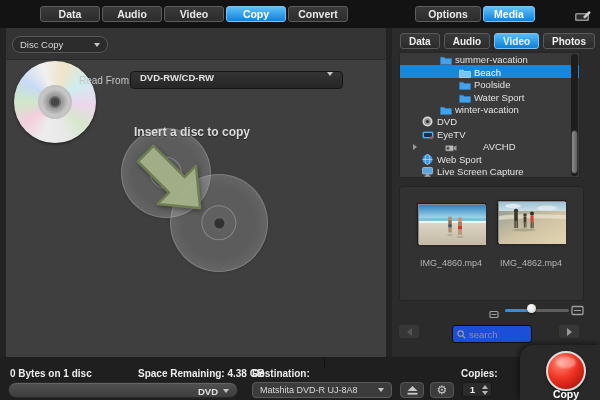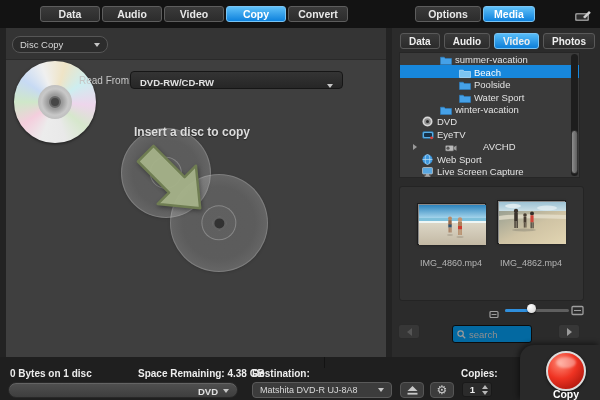--- a/index.html
+++ b/index.html
@@ -36,21 +36,21 @@
                    #e9e9e9 325deg,#ececec 360deg);
         box-shadow:0 1px 3px rgba(0,0,0,.55); }
   .cd-hub { position:absolute; left:24px; top:24px; width:34px; height:34px; border-radius:50%;
             background:radial-gradient(circle,#9a9a9a 30%,#c8c8c8 55%,#bfbfbf 70%,#dcdcdc 100%); }
   .cd-hole { position:absolute; left:11px; top:11px; width:12px; height:12px; border-radius:50%;
              background:#474747; border:2px solid #6a6a6a; }
 
   .readfrom-label { position:absolute; left:79px; top:75px; font-size:10px; color:#c6c6c6; }
   .readfrom-dd { position:absolute; left:130px; top:71px; width:213px; height:18px;
                  background:linear-gradient(#343434,#262626); border:1px solid #161616; border-radius:4px;
-                 display:flex; align-items:flex-end; padding:0 9px; color:#e2e2e2; font-size:9.5px; font-weight:bold; }
+                 display:flex; align-items:flex-start; padding:0 9px; color:#e2e2e2; font-size:9.5px; font-weight:bold; }
   .readfrom-dd .caret { margin-left:auto; }
   .eject-btn { position:absolute; left:78px; top:92px; width:64px; height:17px; background:#3b3b3b;
                border:1px solid #6e6e6e; border-radius:4px; color:#dcdcdc; font-size:10px;
                display:flex; align-items:center; justify-content:center; }
 
   .drop-hint { position:absolute; left:122px; top:125px; width:140px; text-align:center;
                color:#dcdcdc; font-size:12px; font-weight:bold; text-shadow:0 1px 1px rgba(0,0,0,.4); z-index:6; }
   .ghost-disc { position:absolute; border-radius:50%;
                 background:radial-gradient(circle, rgba(205,205,205,.20) 0%, rgba(185,185,185,.24) 52%, rgba(215,215,215,.34) 96%);
                 box-shadow:inset 0 0 0 1px rgba(255,255,255,.16), 0 1px 3px rgba(0,0,0,.15); }
@@ -98,21 +98,21 @@
   .slider-fill { position:absolute; left:0; top:0; height:3px; width:27px; background:#2f8fdd; border-radius:2px; }
   .slider-knob { position:absolute; left:527px; top:304px; width:9px; height:9px; border-radius:50%;
                  background:radial-gradient(circle at 35% 30%, #ffffff, #cfcfcf); box-shadow:0 1px 2px rgba(0,0,0,.6); }
 
   .pager { position:absolute; top:324px; width:22px; height:15px; background:#373737; border:1px solid #2a2a2a;
            border-radius:3px; display:flex; align-items:center; justify-content:center; }
   .pager-left { left:398px; } .pager-right { left:558px; }
   .arr { width:0; height:0; border-top:4px solid transparent; border-bottom:4px solid transparent; }
   .arr-l { border-right:5px solid #555; } .arr-r { border-left:5px solid #9a9a9a; }
 
-  .searchbox { position:absolute; left:452px; top:325px; width:80px; height:15px; background:#0369a1;
+  .searchbox { position:absolute; left:452px; top:325px; width:80px; height:15px; background:#1d4ed8;
                border:1px solid #0c0c0c; border-radius:3px; display:flex; align-items:center; padding:8px 4px; }
   .searchbox input { flex:1; min-width:0; background:transparent; border:none; outline:none;
                      color:#cfcfcf; font-size:9.5px; font-family:"Liberation Sans",sans-serif; }
   .searchbox input::placeholder { color:#8f8f8f; }
 
   
   .bottombar { position:absolute; left:0; top:357px; width:600px; height:43px; background:#1f1f1f; }
   .bsep { position:absolute; left:324px; top:357px; width:1px; height:11px; background:#131313; }
   .stat { position:absolute; top:368px; color:#ededed; font-size:10px; font-weight:bold; }
   .s-usage { left:10px; } .s-space { left:138px; } .s-dest { left:252px; } .s-copies { left:461px; }

